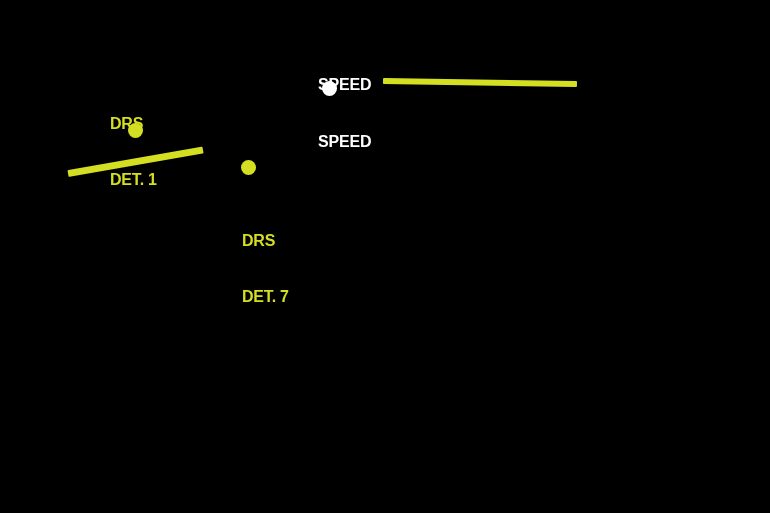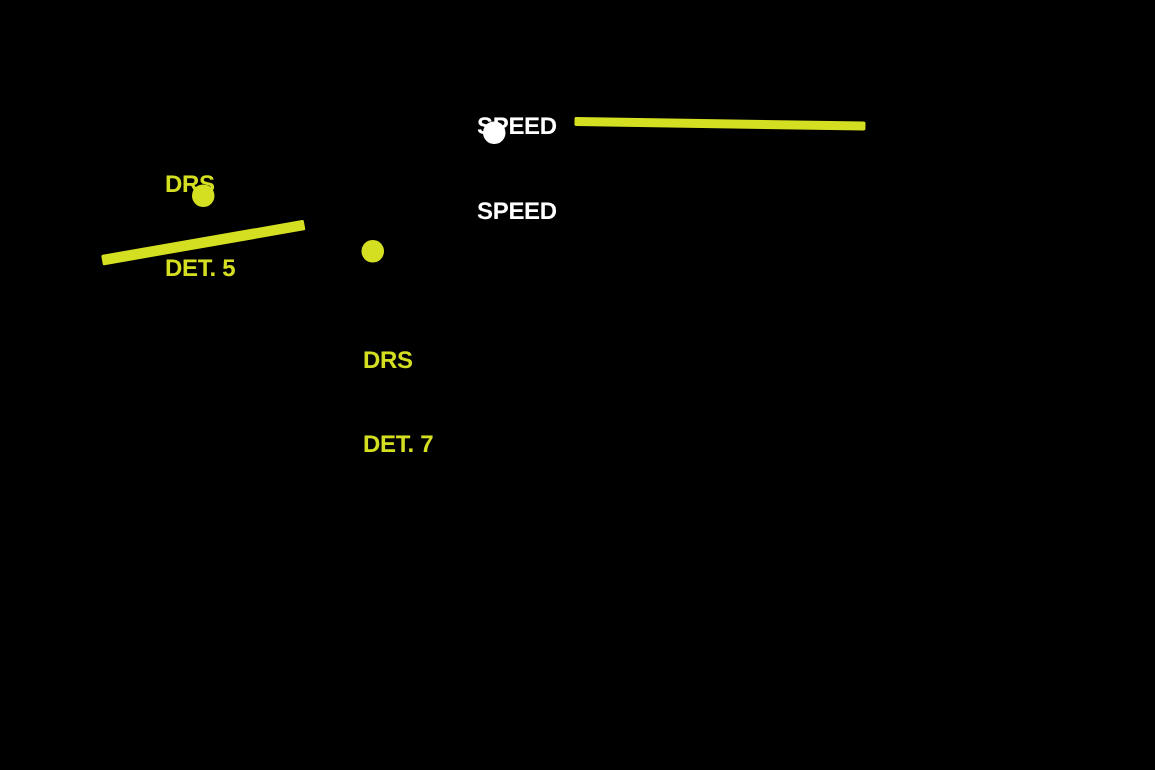--- a/index.html
+++ b/index.html
@@ -44,21 +44,21 @@
   #dot-speed-trap{left:321.5px;top:80.5px;}
   #line-drs-zone-2{left:383px;top:78px;width:194px;height:6px;transform:rotate(0.89deg);}
 </style>
 </head>
 <body>
 
 <div class="track-map">
 
   <div id="label-drs-det-1" class="marker-label label-yellow">
     <span>DRS</span>
-    <span>DET. 5</span>
+    <span>DET. 1</span>
   </div>
   <div id="dot-drs-det-1" class="marker-dot dot-yellow"></div>
 
   <div id="line-drs-zone-1" class="zone-line"></div>
 
   <div id="dot-drs-det-2" class="marker-dot dot-yellow"></div>
   <div id="label-drs-det-2" class="marker-label label-yellow">
     <span>DRS</span>
     <span>DET. 7</span>
   </div>

